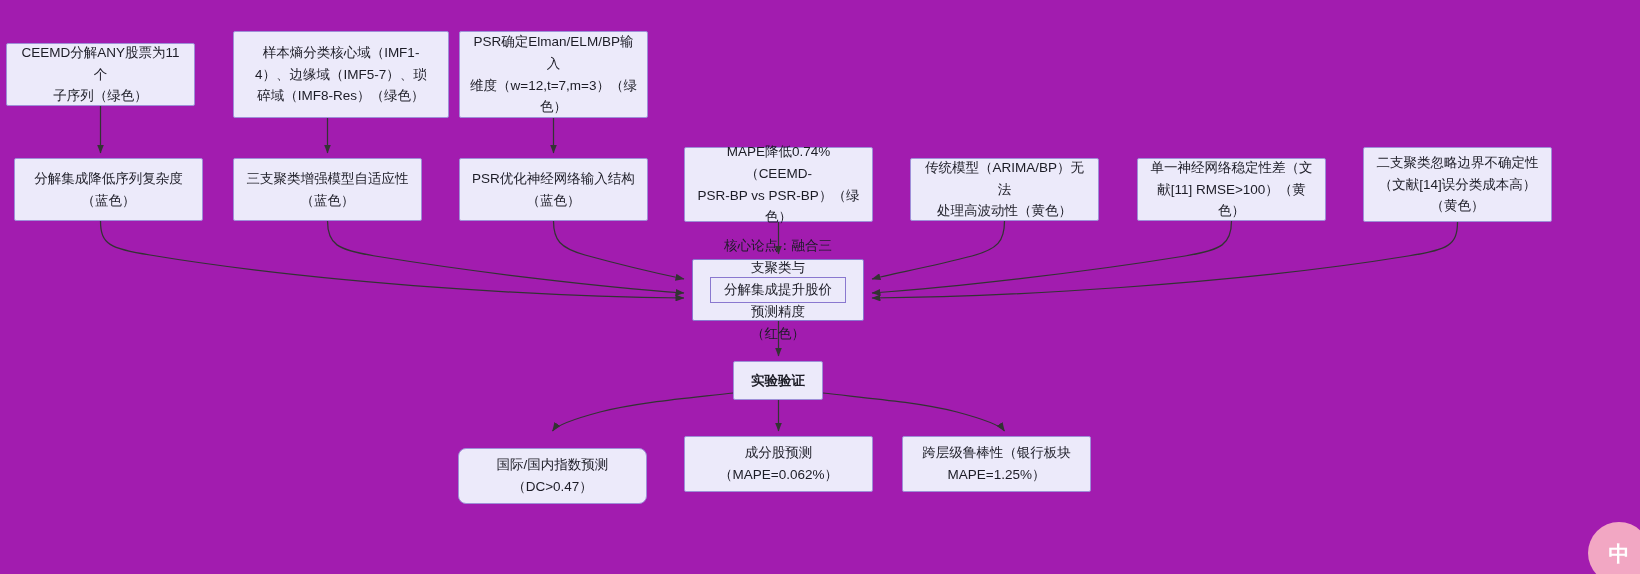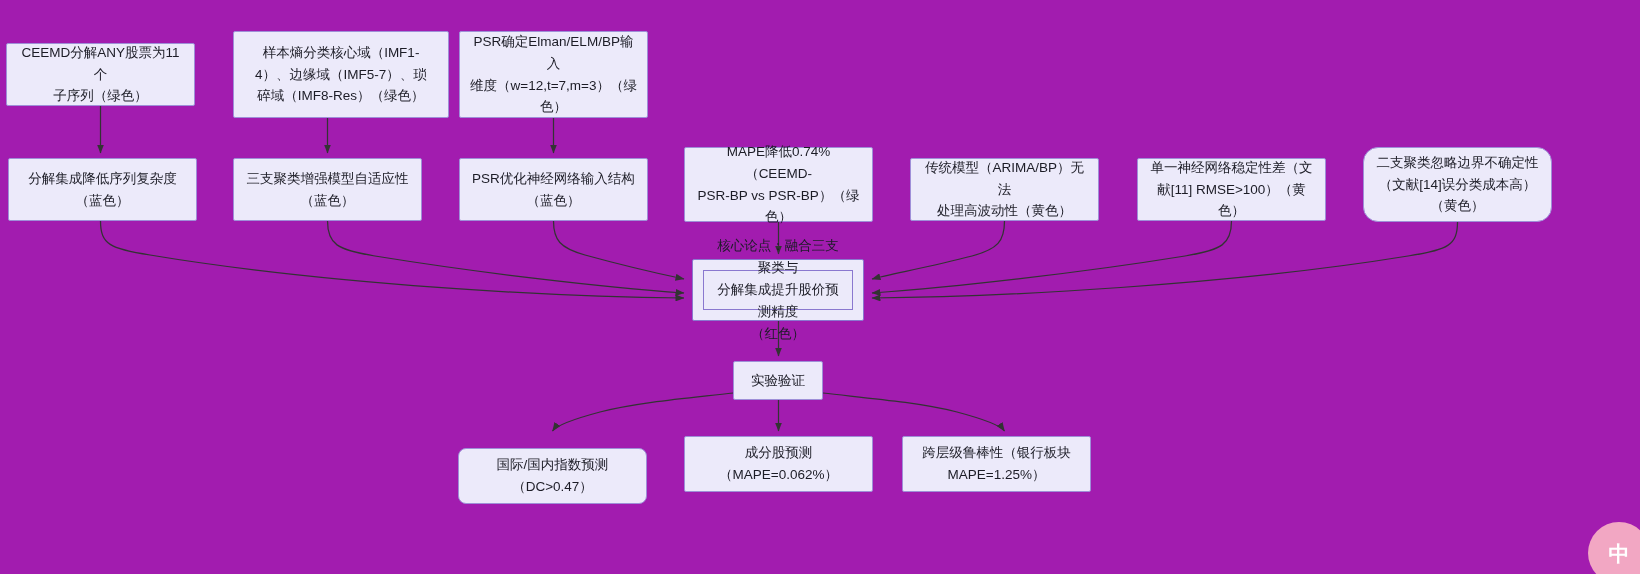--- a/index.html
+++ b/index.html
@@ -45,21 +45,21 @@
   }
   .node .txt {
     display: block;
     width: 100%;
     white-space: pre-line;
   }
   
   .node.core {
     background: #ECEAFA;
     border: 1px solid #8A78CF;
-    padding: 10px;
+    padding: 17px;
     border-radius: 2px;
   }
   .node.core .inner {
     box-sizing: border-box;
     width: 100%;
     height: 100%;
     border: 1px solid #8A78CF;
     background: #ECEAFA;
     display: flex;
     align-items: center;
@@ -127,21 +127,21 @@
   <div class="node" style="left: 233px; top: 31px; width: 216px; height: 87px;">
     <span class="txt">样本熵分类核心域（IMF1-
 4）、边缘域（IMF5-7）、琐
 碎域（IMF8-Res）（绿色）</span>
   </div>
   <div class="node" style="left: 459px; top: 31px; width: 189px; height: 87px;">
     <span class="txt">PSR确定Elman/ELM/BP输入
 维度（w=12,t=7,m=3）（绿
 色）</span>
   </div>
-  <div class="node" style="left: 8px; top: 158px; width: 189px; height: 63px;">
+  <div class="node" style="left: 14px; top: 158px; width: 189px; height: 63px;">
     <span class="txt">分解集成降低序列复杂度
 （蓝色）</span>
   </div>
   <div class="node" style="left: 233px; top: 158px; width: 189px; height: 63px;">
     <span class="txt">三支聚类增强模型自适应性
 （蓝色）</span>
   </div>
   <div class="node" style="left: 459px; top: 158px; width: 189px; height: 63px;">
     <span class="txt">PSR优化神经网络输入结构
 （蓝色）</span>
@@ -152,35 +152,35 @@
 色）</span>
   </div>
   <div class="node" style="left: 910px; top: 158px; width: 189px; height: 63px;">
     <span class="txt">传统模型（ARIMA/BP）无法
 处理高波动性（黄色）</span>
   </div>
   <div class="node" style="left: 1137px; top: 158px; width: 189px; height: 63px;">
     <span class="txt">单一神经网络稳定性差（文
 献[11] RMSE&gt;100）（黄色）</span>
   </div>
-  <div class="node" style="left: 1363px; top: 147px; width: 189px; height: 75px; border-radius: 15px;">
+  <div class="node" style="left: 1363px; top: 147px; width: 189px; height: 75px;">
     <span class="txt">二支聚类忽略边界不确定性
 （文献[14]误分类成本高）
 （黄色）</span>
   </div>
 
   <div class="node core" style="left: 692px; top: 259px; width: 172px; height: 62px;">
     <span class="inner">
       <span class="txt">核心论点：融合三支聚类与
 分解集成提升股价预测精度
 （红色）</span>
     </span>
   </div>
 
-  <div class="node" style="left: 733px; top: 361px; width: 90px; height: 39px;">
+  <div class="node" style="left: 733px; top: 361px; width: 90px; height: 39px; font-weight: bold;">
     <span class="txt">实验验证</span>
   </div>
   <div class="node" style="left: 458px; top: 448px; width: 189px; height: 56px; border-radius: 8px;">
     <span class="txt">国际/国内指数预测
 （DC&gt;0.47）</span>
   </div>
   <div class="node" style="left: 684px; top: 436px; width: 189px; height: 56px;">
     <span class="txt">成分股预测
 （MAPE=0.062%）</span>
   </div>

